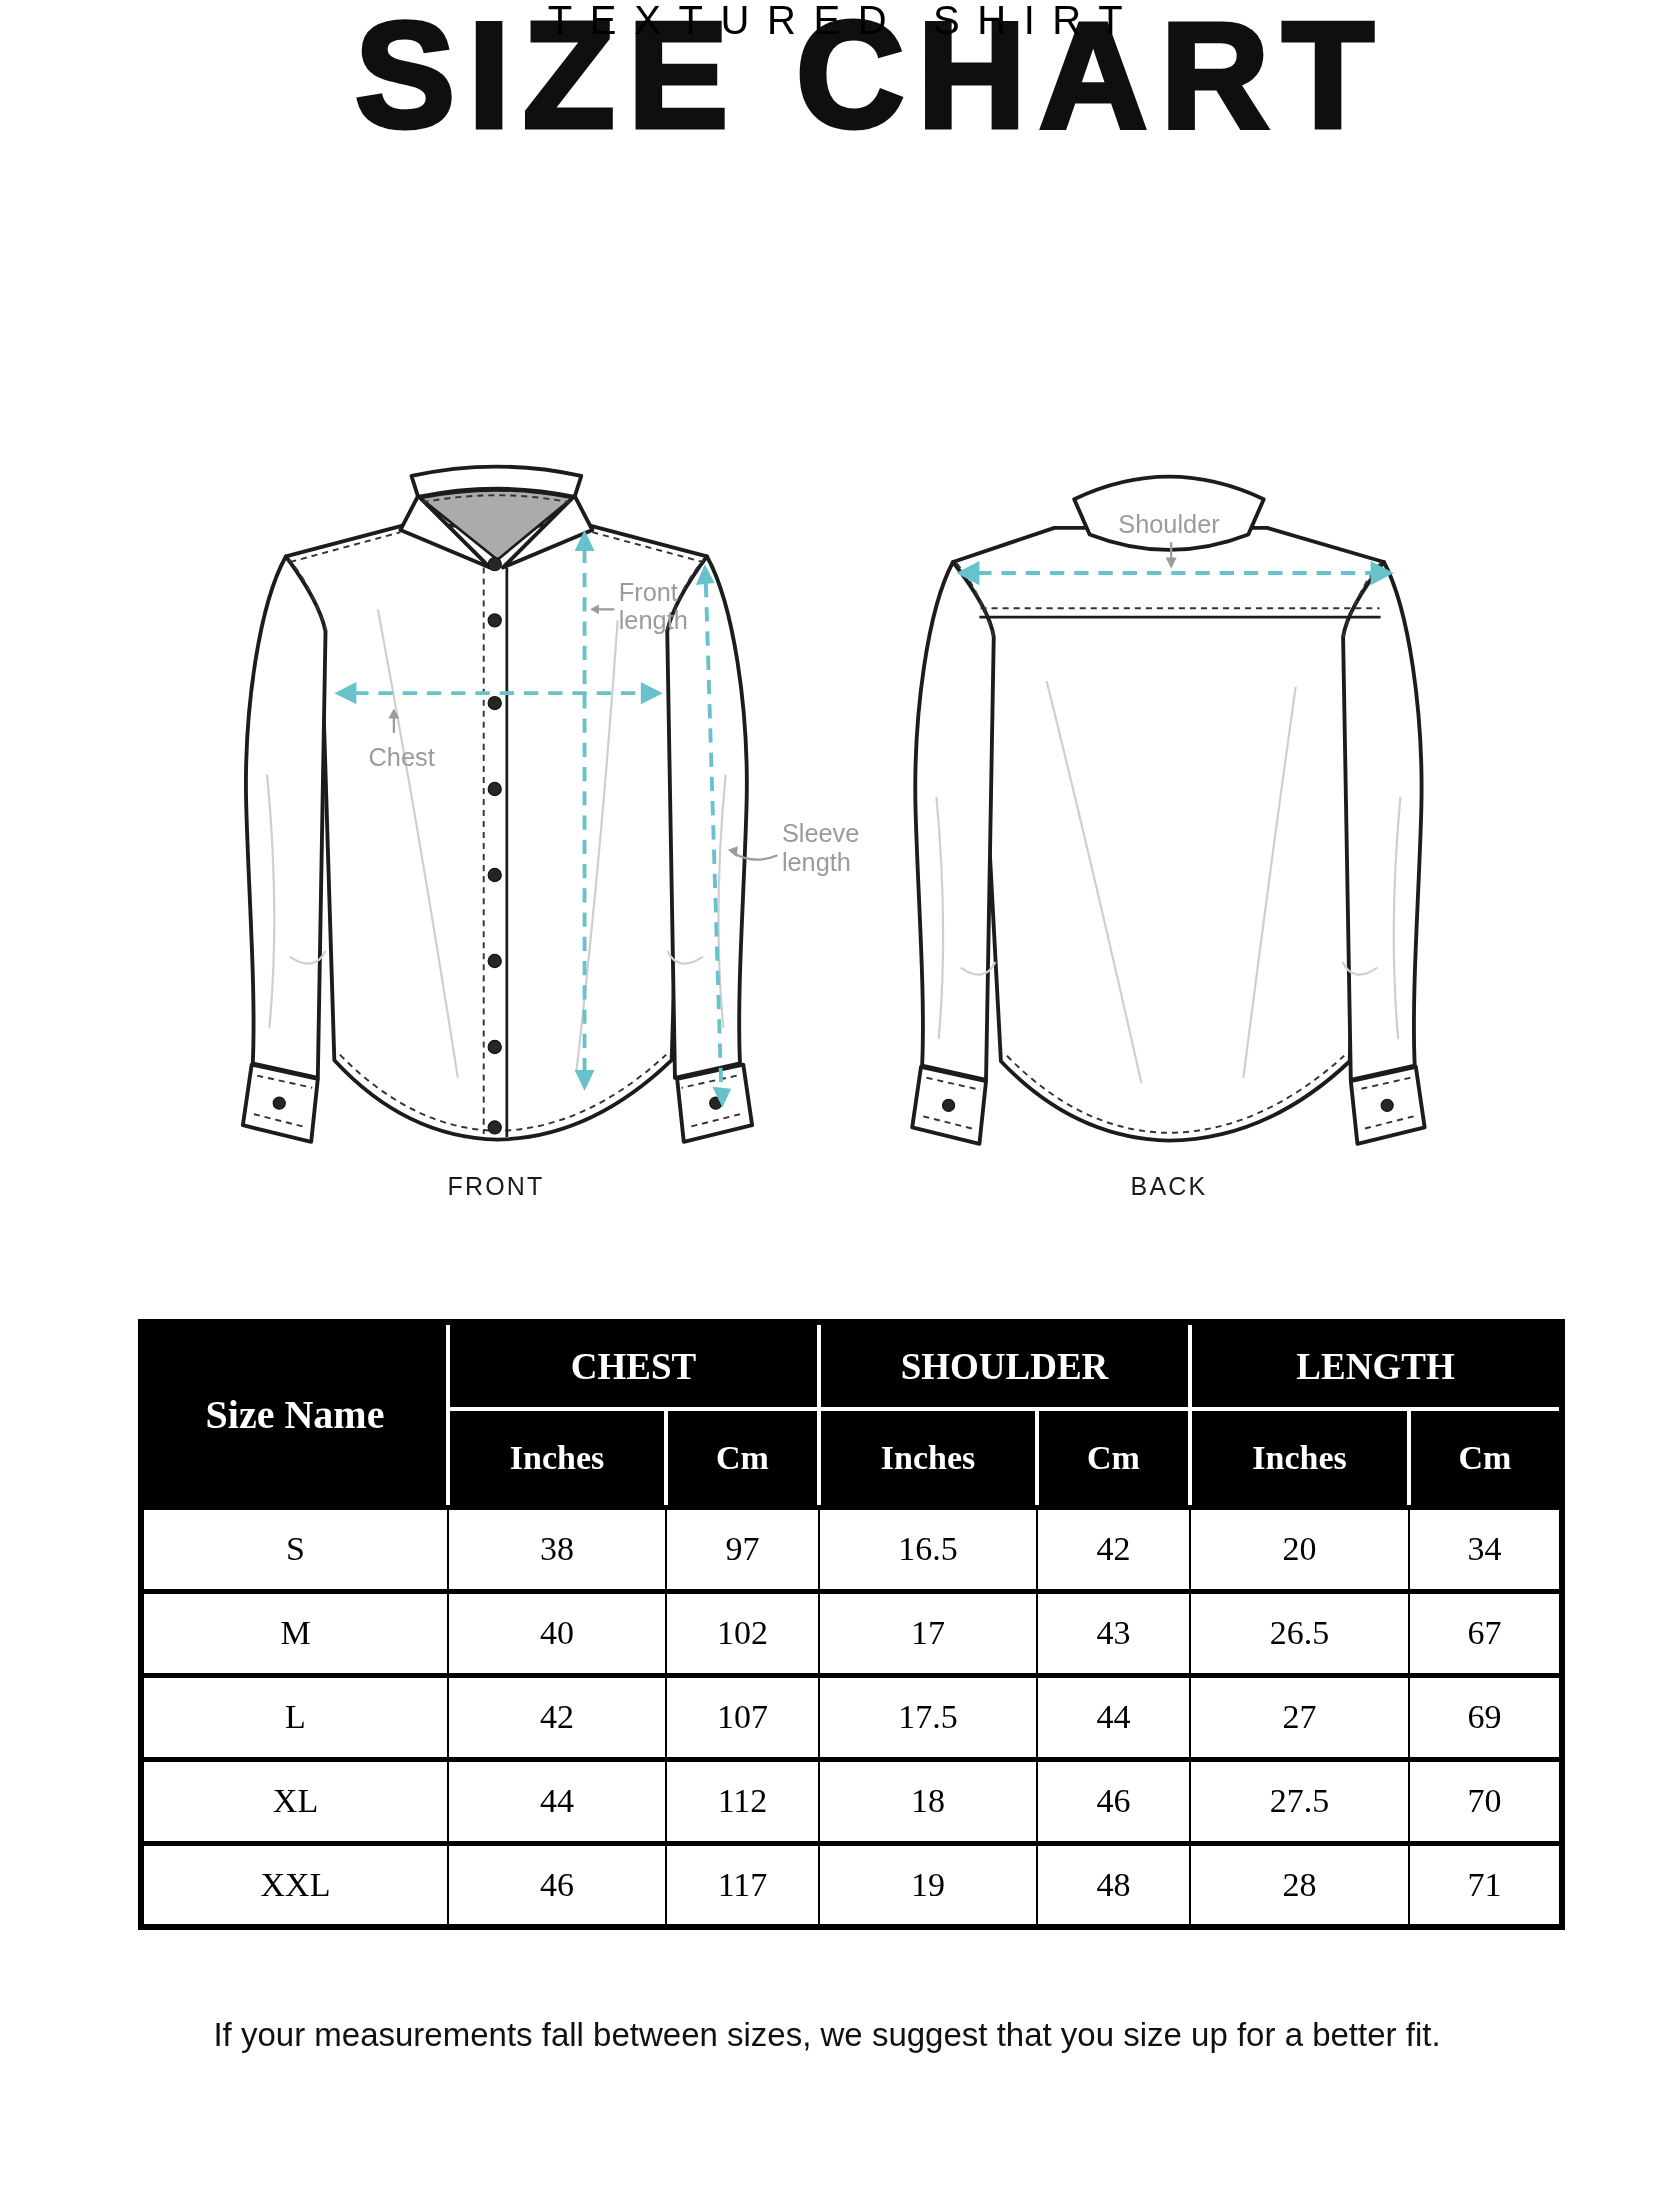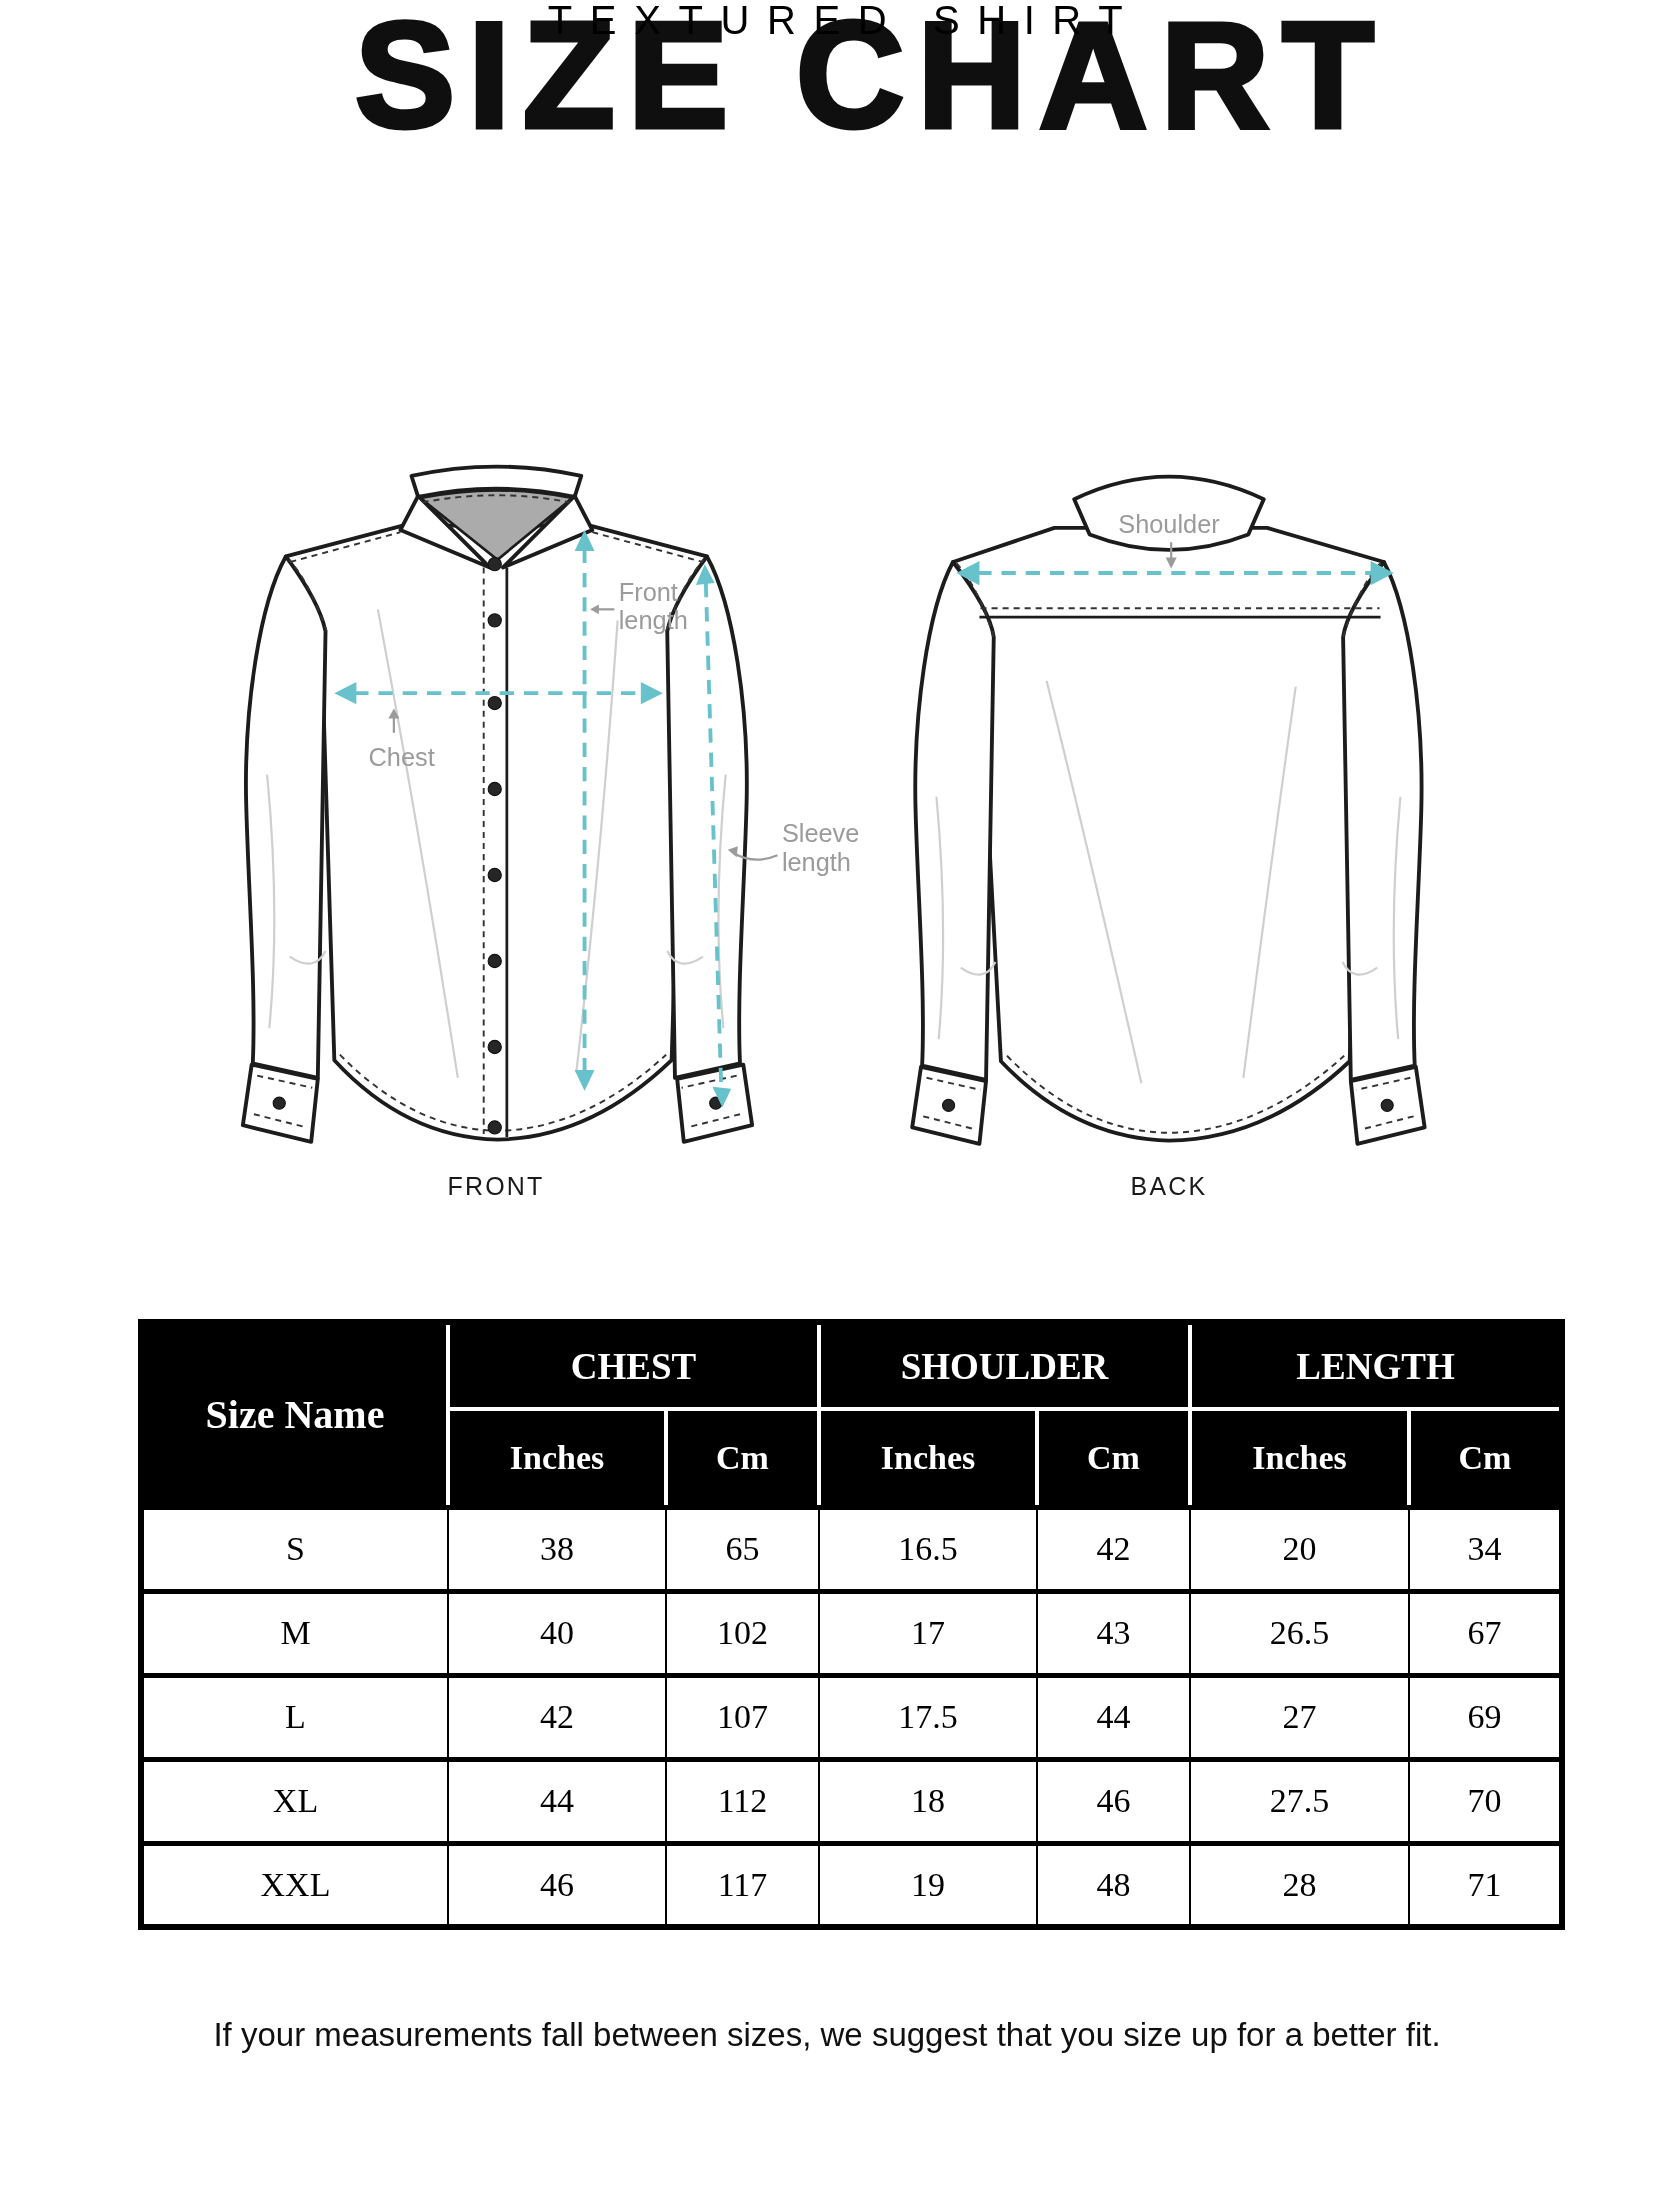--- a/index.html
+++ b/index.html
@@ -225,21 +225,21 @@
         <th class="h-sub">Inches</th>
         <th class="h-sub">Cm</th>
         <th class="h-sub">Inches</th>
         <th class="h-sub">Cm</th>
       </tr>
     </thead>
     <tbody>
       <tr>
         <td>S</td>
         <td>38</td>
-        <td>65</td>
+        <td>97</td>
         <td>16.5</td>
         <td>42</td>
         <td>20</td>
         <td>34</td>
       </tr>
       <tr>
         <td>M</td>
         <td>40</td>
         <td>102</td>
         <td>17</td>

